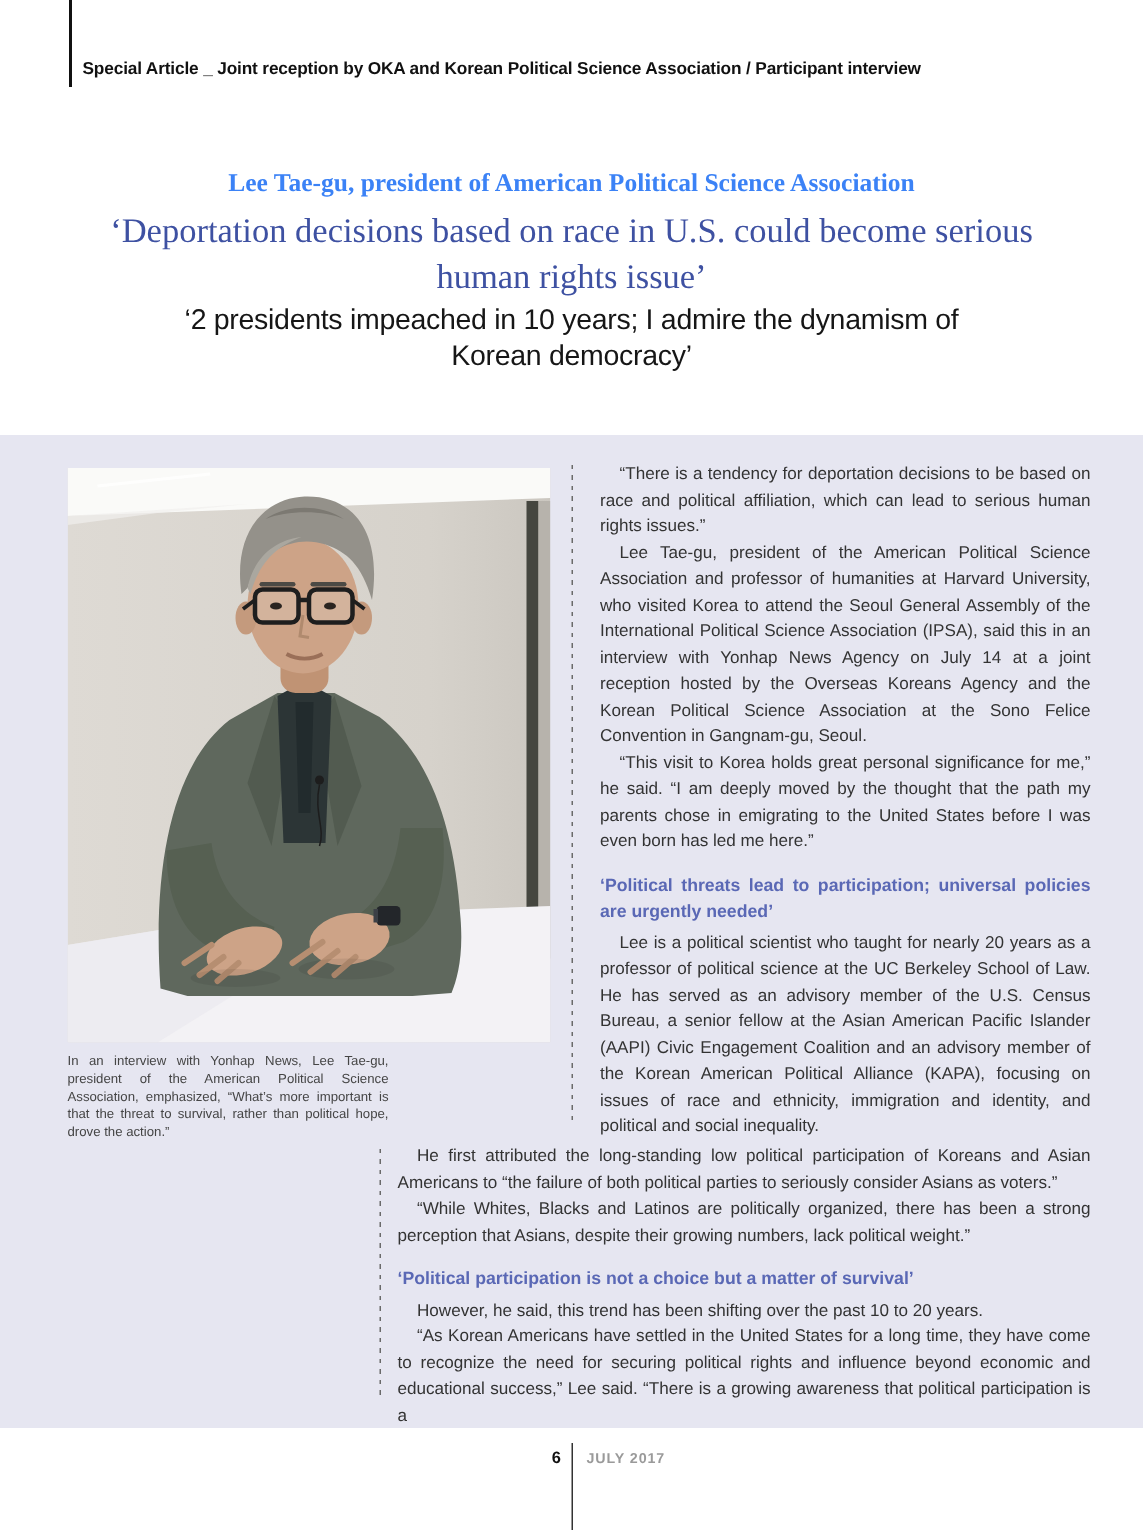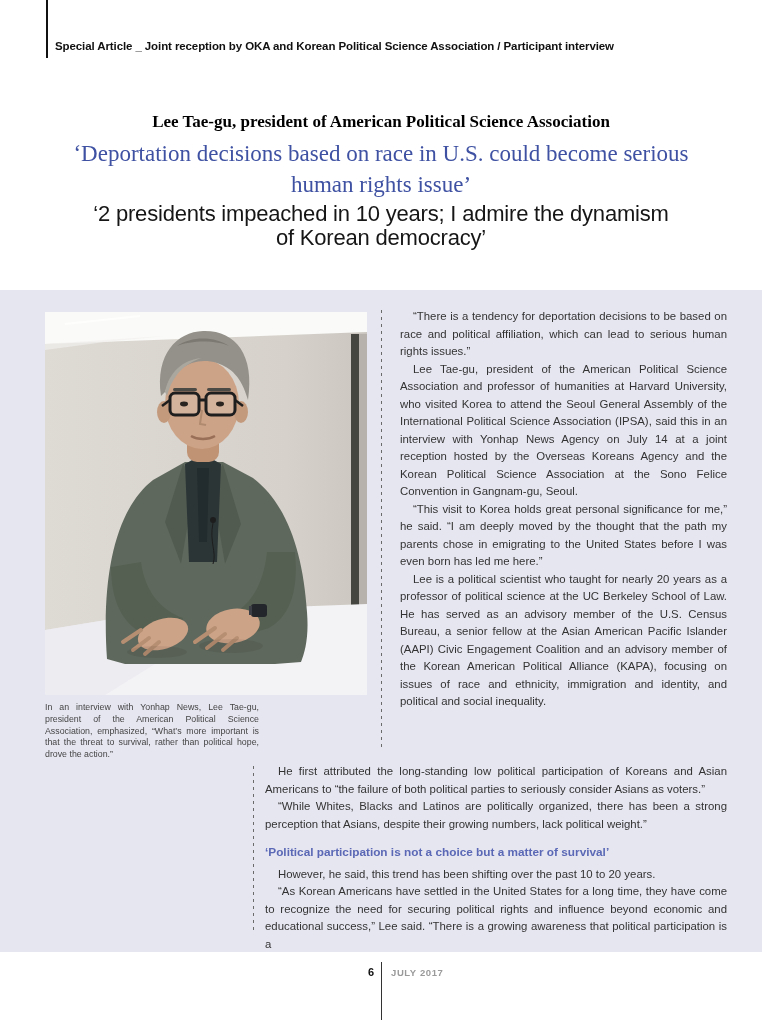--- a/index.html
+++ b/index.html
@@ -15,30 +15,30 @@
     position:absolute;left:46px;top:0;width:2px;height:58px;background:#111;
   }
   .header-text{
     position:absolute;left:55px;top:40px;width:680px;
     font-size:11.5px;font-weight:bold;color:#111;letter-spacing:-0.1px;
   }
   
   .kicker{
     position:absolute;left:61px;top:112px;width:640px;
     font-family:"Liberation Serif",serif;font-weight:bold;
-    font-size:17px;color:#000000;text-align:center;
+    font-size:17px;color:#3b82f6;text-align:center;
   }
   .headline{
     position:absolute;left:61px;top:138px;width:640px;
     font-family:"Liberation Serif",serif;font-weight:normal;
     font-size:23px;line-height:31px;color:#3e51a2;text-align:center;
   }
   .subheadline{
     position:absolute;left:91px;top:202px;width:580px;
-    font-size:22px;line-height:24px;color:#161616;text-align:center;
+    font-size:19px;line-height:24px;color:#161616;text-align:center;
     letter-spacing:-0.2px;
   }
   
   .band{
     position:absolute;left:0;top:290px;width:762px;height:662px;
     background:#e6e6f1;
   }
   
   .photo{
     position:absolute;left:45px;top:312px;width:322px;height:383px;
@@ -174,20 +174,21 @@
 
   <div class="caption">In an interview with Yonhap News, Lee Tae-gu, president of the American Political Science Association, emphasized, “What’s more important is that the threat to survival, rather than political hope, drove the action.”</div>
 
   <div class="dashed-divider" id="divider-top"></div>
   <div class="dashed-divider" id="divider-bottom"></div>
 
   <div class="right-col">
     <p class="body-p">“There is a tendency for deportation decisions to be based on race and political affiliation, which can lead to serious human rights issues.”</p>
     <p class="body-p">Lee Tae-gu, president of the American Political Science Association and professor of humanities at Harvard University, who visited Korea to attend the Seoul General Assembly of the International Political Science Association (IPSA), said this in an interview with Yonhap News Agency on July 14 at a joint reception hosted by the Overseas Koreans Agency and the Korean Political Science Association at the Sono Felice Convention in Gangnam-gu, Seoul.</p>
     <p class="body-p">“This visit to Korea holds great personal significance for me,” he said. “I am deeply moved by the thought that the path my parents chose in emigrating to the United States before I was even born has led me here.”</p>
+    <p class="body-p body-subhead">‘Political threats lead to participation; universal policies are urgently needed’</p>
     <p class="body-p">Lee is a political scientist who taught for nearly 20 years as a professor of political science at the UC Berkeley School of Law. He has served as an advisory member of the U.S. Census Bureau, a senior fellow at the Asian American Pacific Islander (AAPI) Civic Engagement Coalition and an advisory member of the Korean American Political Alliance (KAPA), focusing on issues of race and ethnicity, immigration and identity, and political and social inequality.</p>
   </div>
 
   <div class="lower-sec">
     <p class="body-p">He first attributed the long-standing low political participation of Koreans and Asian Americans to “the failure of both political parties to seriously consider Asians as voters.”</p>
     <p class="body-p">“While Whites, Blacks and Latinos are politically organized, there has been a strong perception that Asians, despite their growing numbers, lack political weight.”</p>
     <p class="body-p body-subhead">‘Political participation is not a choice but a matter of survival’</p>
     <p class="body-p">However, he said, this trend has been shifting over the past 10 to 20 years.</p>
     <p class="body-p">“As Korean Americans have settled in the United States for a long time, they have come to recognize the need for securing political rights and influence beyond economic and educational success,” Lee said. “There is a growing awareness that political participation is a</p>
   </div>

